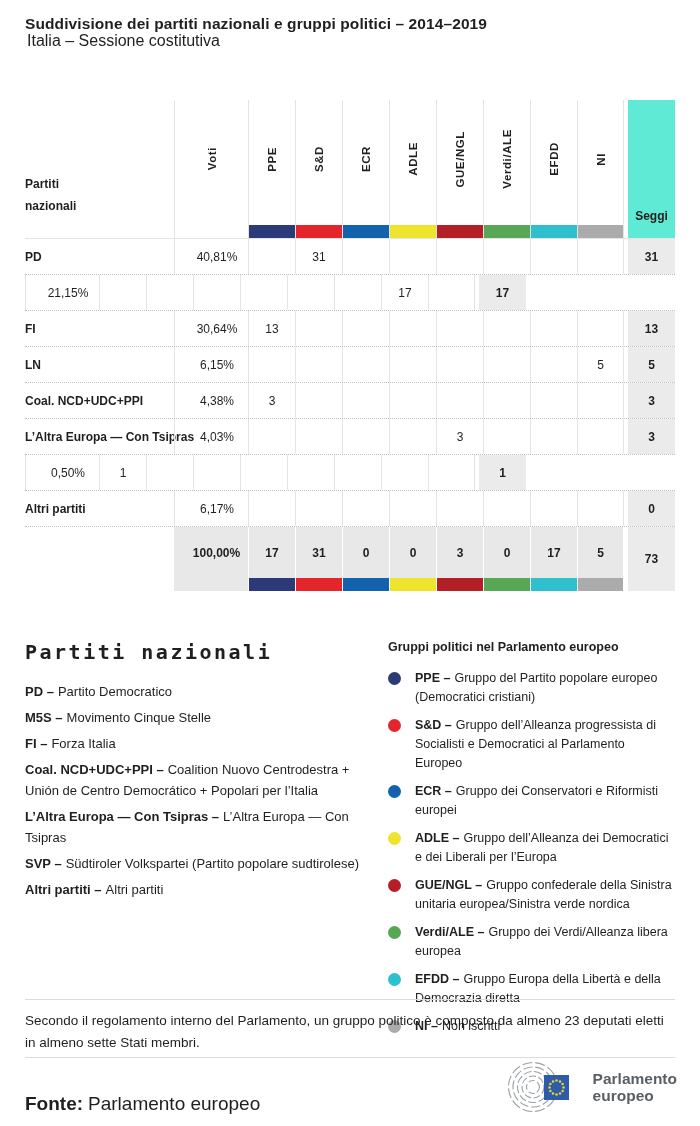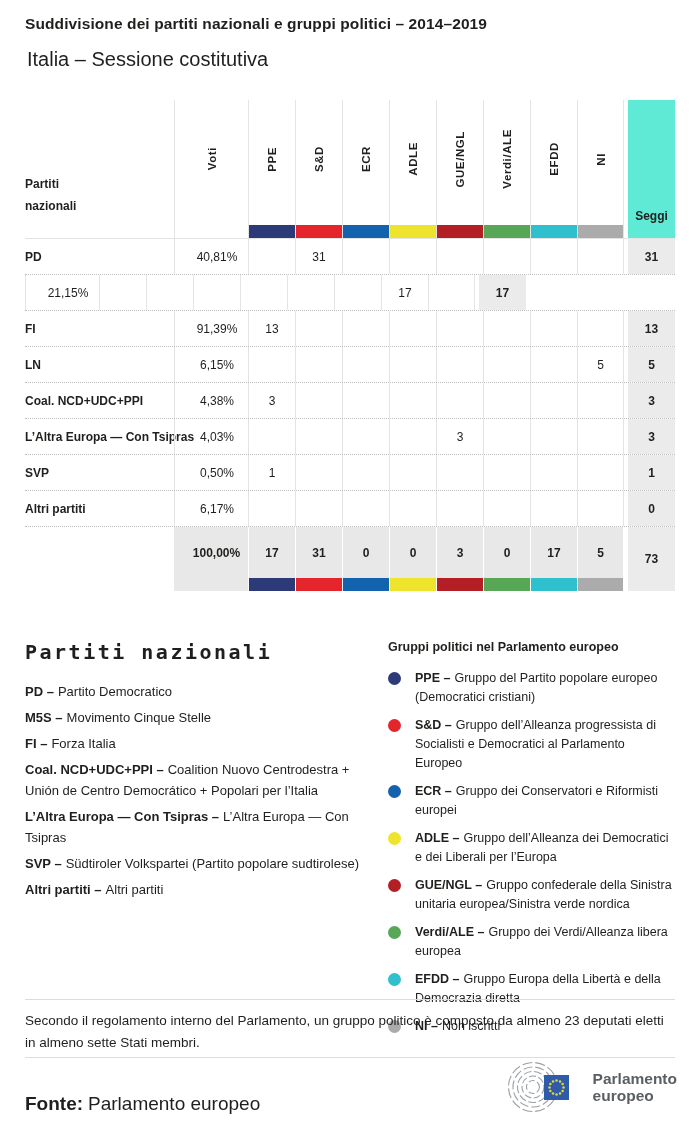--- a/index.html
+++ b/index.html
@@ -1,20 +1,20 @@
 <!DOCTYPE html>
 <html><head>
 <meta charset="utf-8">
 <style>
   html,body{margin:0;padding:0;background:#fff;}
   .page{position:relative;width:700px;height:1126px;background:#ffffff;overflow:hidden;
         font-family:"Liberation Sans",sans-serif;color:#1f1f1d;}
 
   .title{position:absolute;top:15px;left:25px;font-size:15.5px;font-weight:bold;letter-spacing:.1px;}
-  .subtitle{position:absolute;top:48px;left:27px;font-size:20px;font-weight:normal;}
+  .subtitle{position:absolute;top:32px;left:27px;font-size:16px;font-weight:normal;}
 
   
   .table{position:absolute;top:100px;left:25px;width:650px;}
   .thead{display:flex;height:138px;position:relative;border-bottom:1px solid #e4e4e4;}
   .party-hcol{width:149px;position:relative;}
   .party-hlabel{position:absolute;bottom:21px;left:0;font-weight:bold;font-size:12px;line-height:22px;}
   .hcol{width:47px;position:relative;border-left:1px solid #e4e4e4;box-sizing:border-box;}
   .voti-hcol{width:74px;}
   .lastcol{border-right:1px solid #e4e4e4;}
   .rot{position:absolute;top:0;left:0;right:0;height:118px;display:flex;align-items:center;justify-content:center;}
@@ -149,21 +149,21 @@
           <div class="cell seat-cell"></div>
           <div class="cell seat-cell"></div>
           <div class="cell seat-cell"></div>
           <div class="cell seat-cell"></div>
           <div class="cell seat-cell">17</div>
           <div class="cell seat-cell lastcol"></div>
           <div class="cell seggi-cell">17</div>
         </div>
         <div class="trow">
           <div class="cell party-cell">FI</div>
-          <div class="cell voti-cell">91,39%</div>
+          <div class="cell voti-cell">30,64%</div>
           <div class="cell seat-cell">13</div>
           <div class="cell seat-cell"></div>
           <div class="cell seat-cell"></div>
           <div class="cell seat-cell"></div>
           <div class="cell seat-cell"></div>
           <div class="cell seat-cell"></div>
           <div class="cell seat-cell"></div>
           <div class="cell seat-cell lastcol"></div>
           <div class="cell seggi-cell">13</div>
         </div>
@@ -200,21 +200,20 @@
           <div class="cell seat-cell"></div>
           <div class="cell seat-cell"></div>
           <div class="cell seat-cell"></div>
           <div class="cell seat-cell">3</div>
           <div class="cell seat-cell"></div>
           <div class="cell seat-cell"></div>
           <div class="cell seat-cell lastcol"></div>
           <div class="cell seggi-cell">3</div>
         </div>
         <div class="trow">
-          <div class="cell party-cell">SVP</div>
           <div class="cell voti-cell">0,50%</div>
           <div class="cell seat-cell">1</div>
           <div class="cell seat-cell"></div>
           <div class="cell seat-cell"></div>
           <div class="cell seat-cell"></div>
           <div class="cell seat-cell"></div>
           <div class="cell seat-cell"></div>
           <div class="cell seat-cell"></div>
           <div class="cell seat-cell lastcol"></div>
           <div class="cell seggi-cell">1</div>

